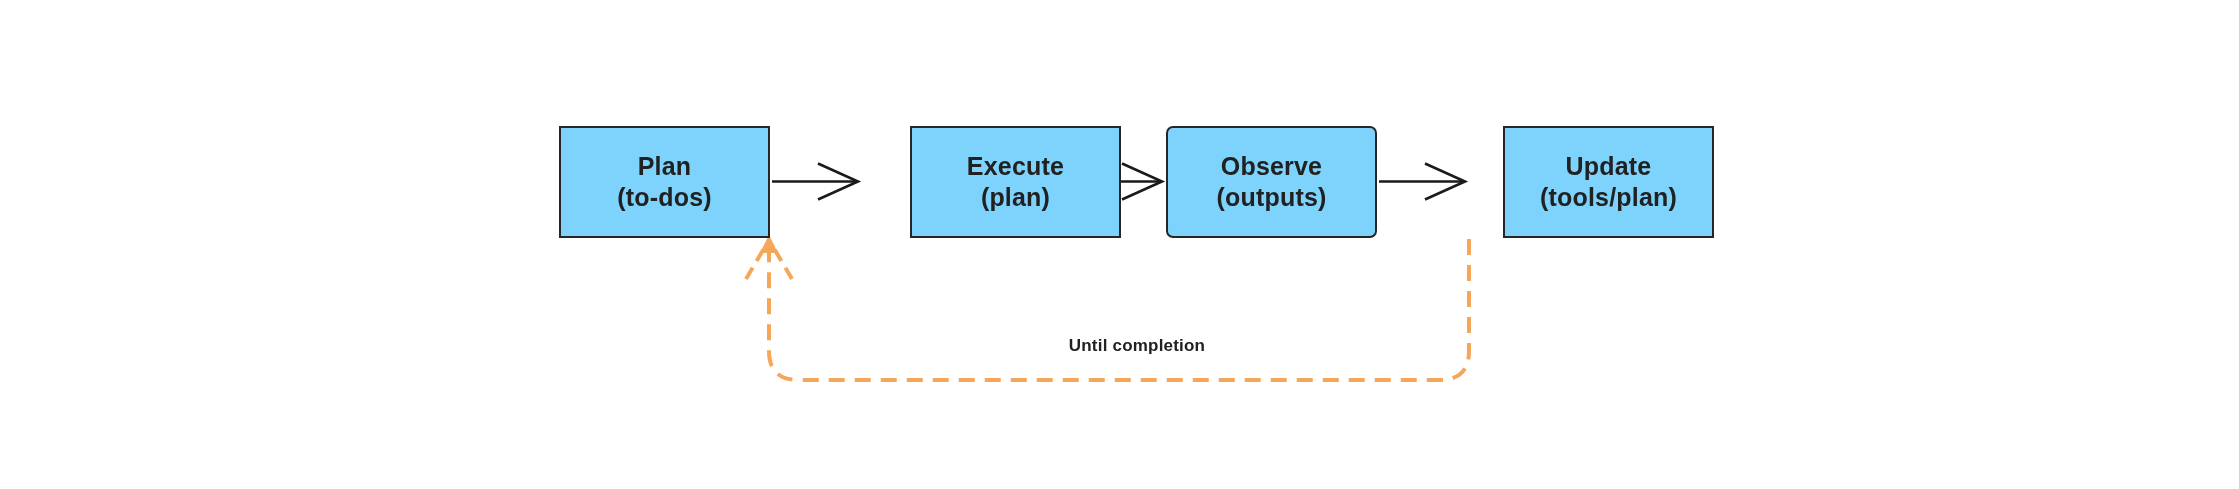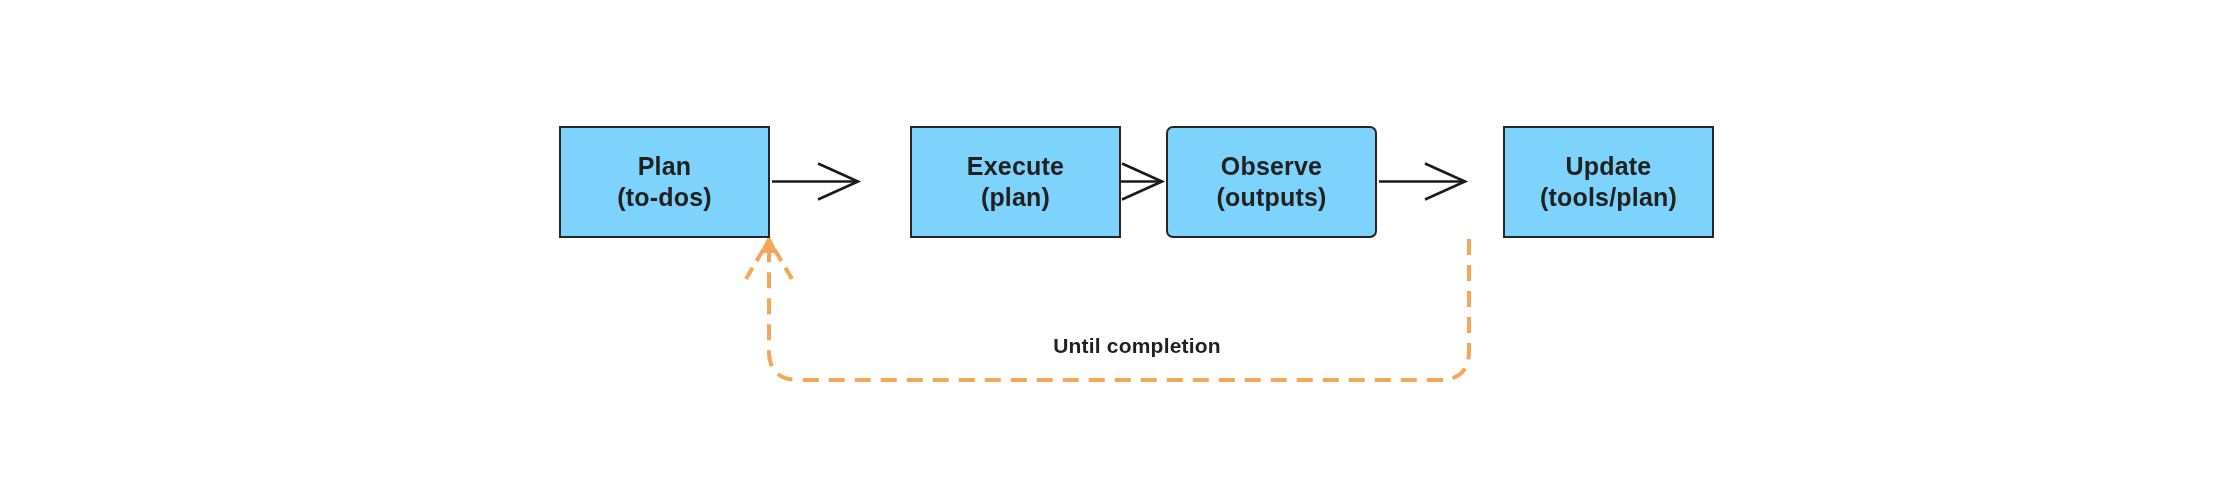--- a/index.html
+++ b/index.html
@@ -44,21 +44,21 @@
   .node-observe { left: 1166px; border-radius: 7px; }
   .node-update  { left: 1469px; margin-left: 34px; }
 
   .loop-label {
     position: absolute;
     left: 987px;
     top: 331px;
     width: 300px;
     text-align: center;
     color: #212121;
-    font-size: 21px;
+    font-size: 17px;
     line-height: 30px;
     font-weight: 700;
     letter-spacing: 0.2px;
   }
 
   .arrow-shaft {
     stroke: #1a1a1a;
     stroke-width: 2.6;
     fill: none;
   }

